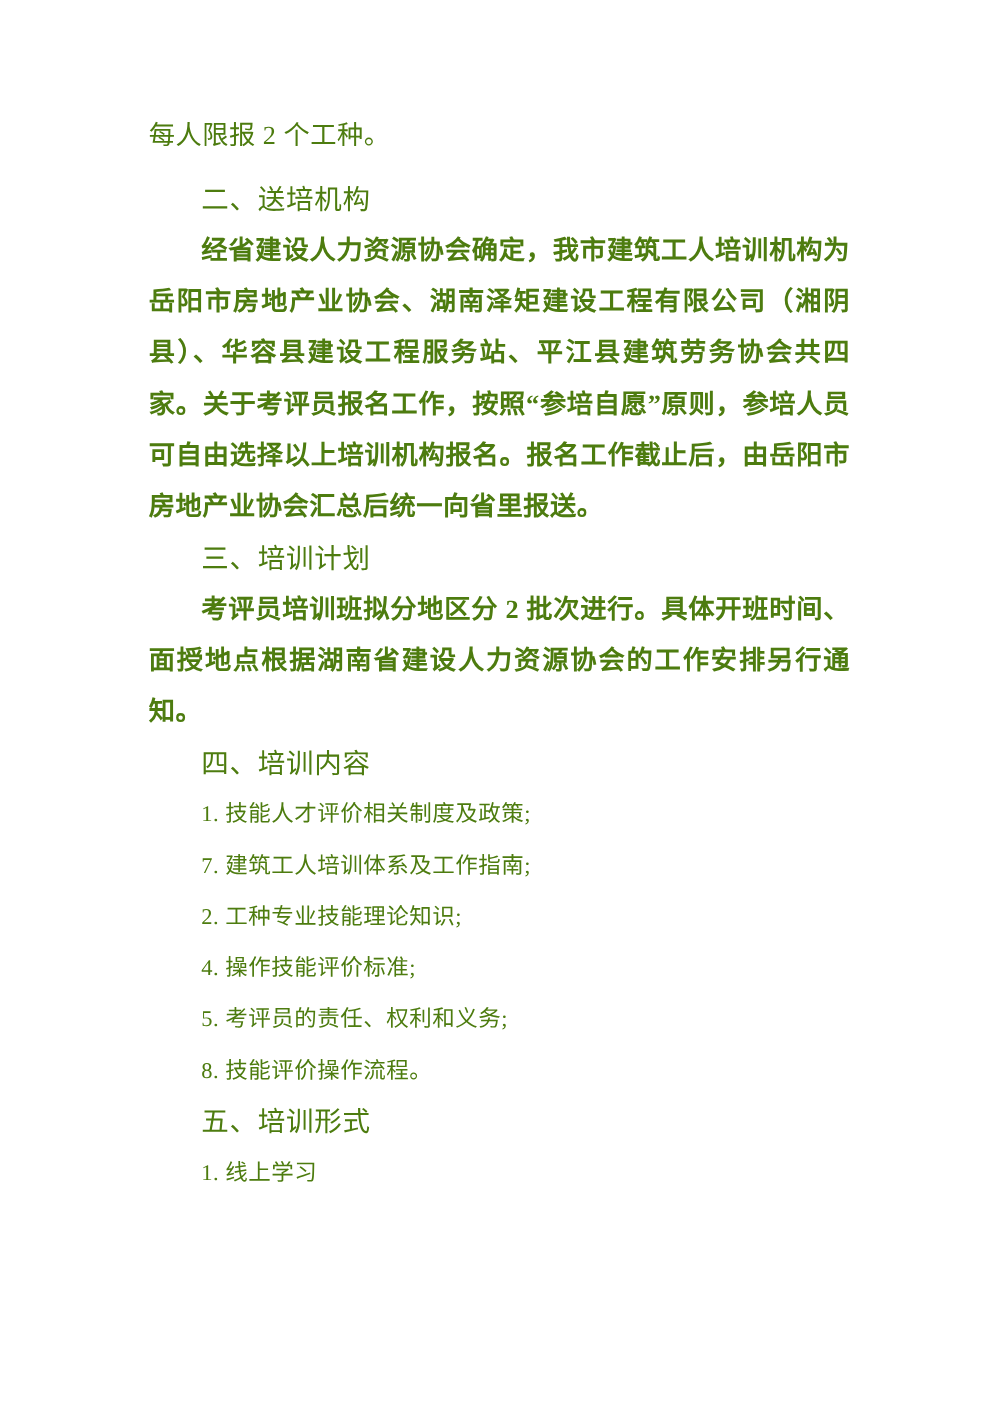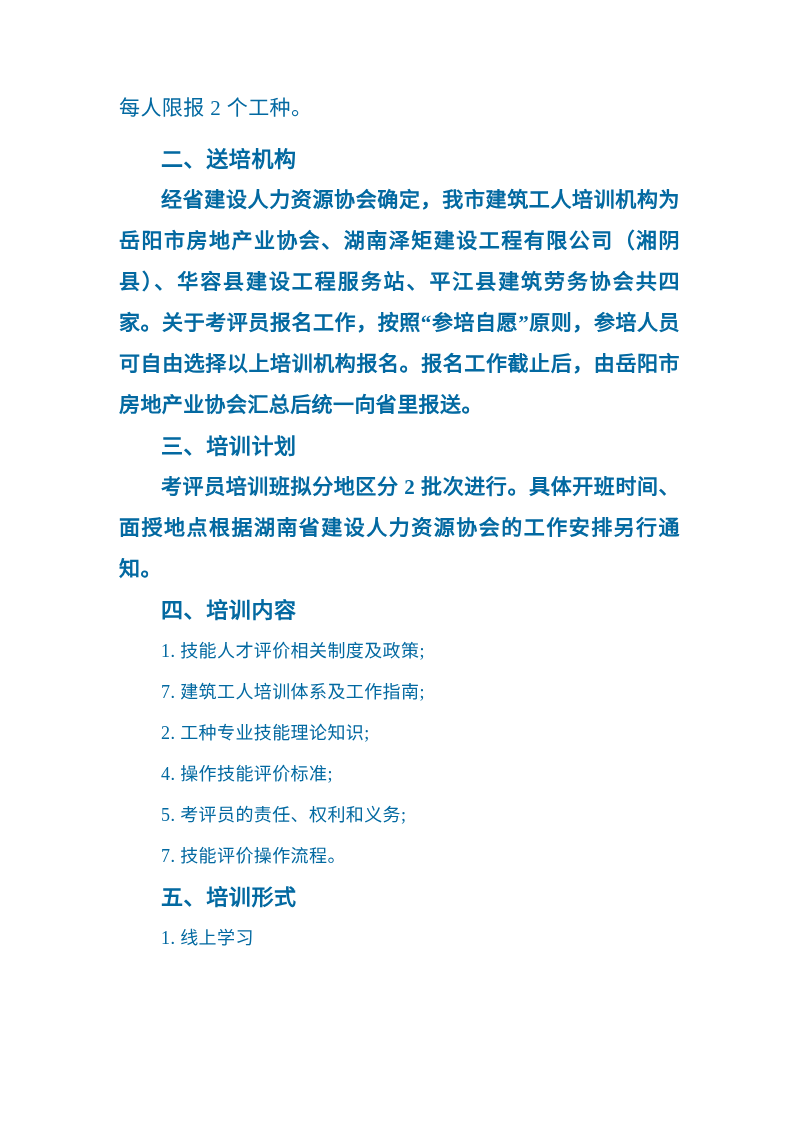--- a/index.html
+++ b/index.html
@@ -10,21 +10,21 @@
   }
   .page {
     position: relative;
     width: 793px;
     height: 1122px;
     margin: 0 auto;
     background: #ffffff;
     box-sizing: border-box;
     padding: 88px 113px 0 119px;
     overflow: hidden;
-    color: #0369a1;
+    color: #4d7c0f;
   }
   
   .para {
     font-family: "Liberation Serif", "DejaVu Serif", serif;
     font-size: 21px;
     line-height: 41px;
     margin: 0;
     text-align: justify;
     letter-spacing: 0.4px;
   }
@@ -36,21 +36,21 @@
     font-family: "Liberation Serif", "DejaVu Serif", serif;
     font-size: 18px;
     line-height: 41px;
     margin: 0;
     padding-left: 42px;
     letter-spacing: 0.4px;
   }
   
   .heading {
     font-family: "Liberation Sans", "DejaVu Sans", sans-serif;
-    font-weight: 700;
+    font-weight: 400;
     font-size: 22px;
     line-height: 41px;
     margin: 0;
     padding-left: 42px;
     letter-spacing: 0.6px;
   }
   .heading.first-heading {
     margin-top: 10px;
   }
 </style>
@@ -75,19 +75,19 @@
 
   <p class="list-item">7. 建筑工人培训体系及工作指南;</p>
 
   <p class="list-item">2. 工种专业技能理论知识;</p>
 
   <p class="list-item">4. 操作技能评价标准;</p>
 
   <p class="list-item">5. 考评员的责任、权利和义务;</p>
 
 
-  <p class="list-item">7. 技能评价操作流程。</p>
+  <p class="list-item">8. 技能评价操作流程。</p>
 
   <h2 class="heading">五、培训形式</h2>
 
   <p class="list-item">1. 线上学习</p>
 
 </div>
 
 </body></html>

